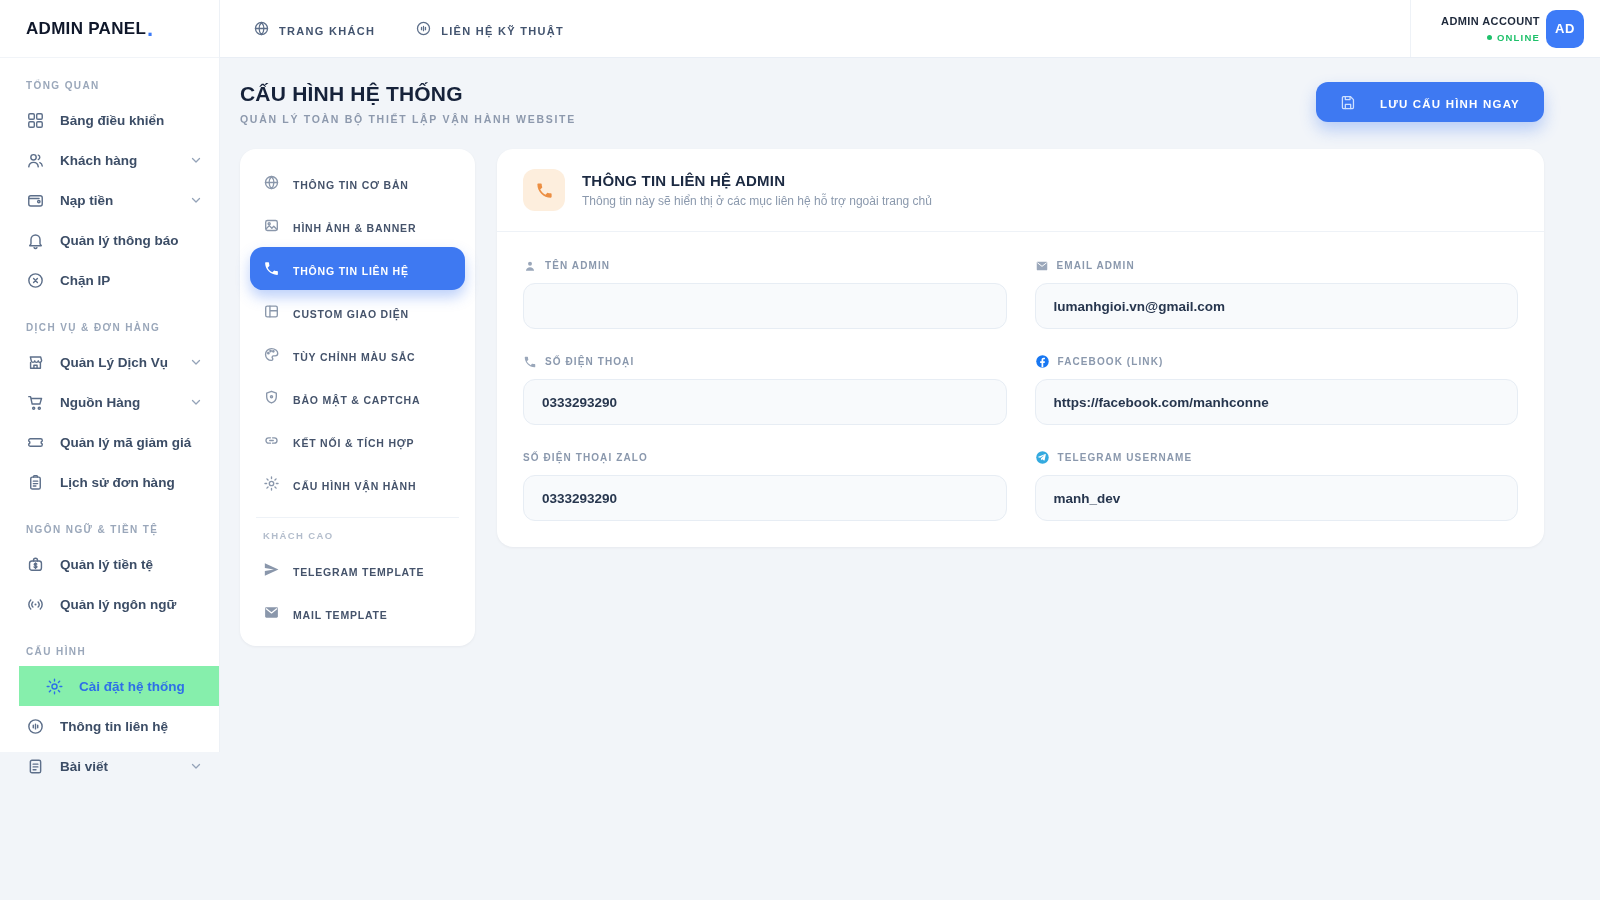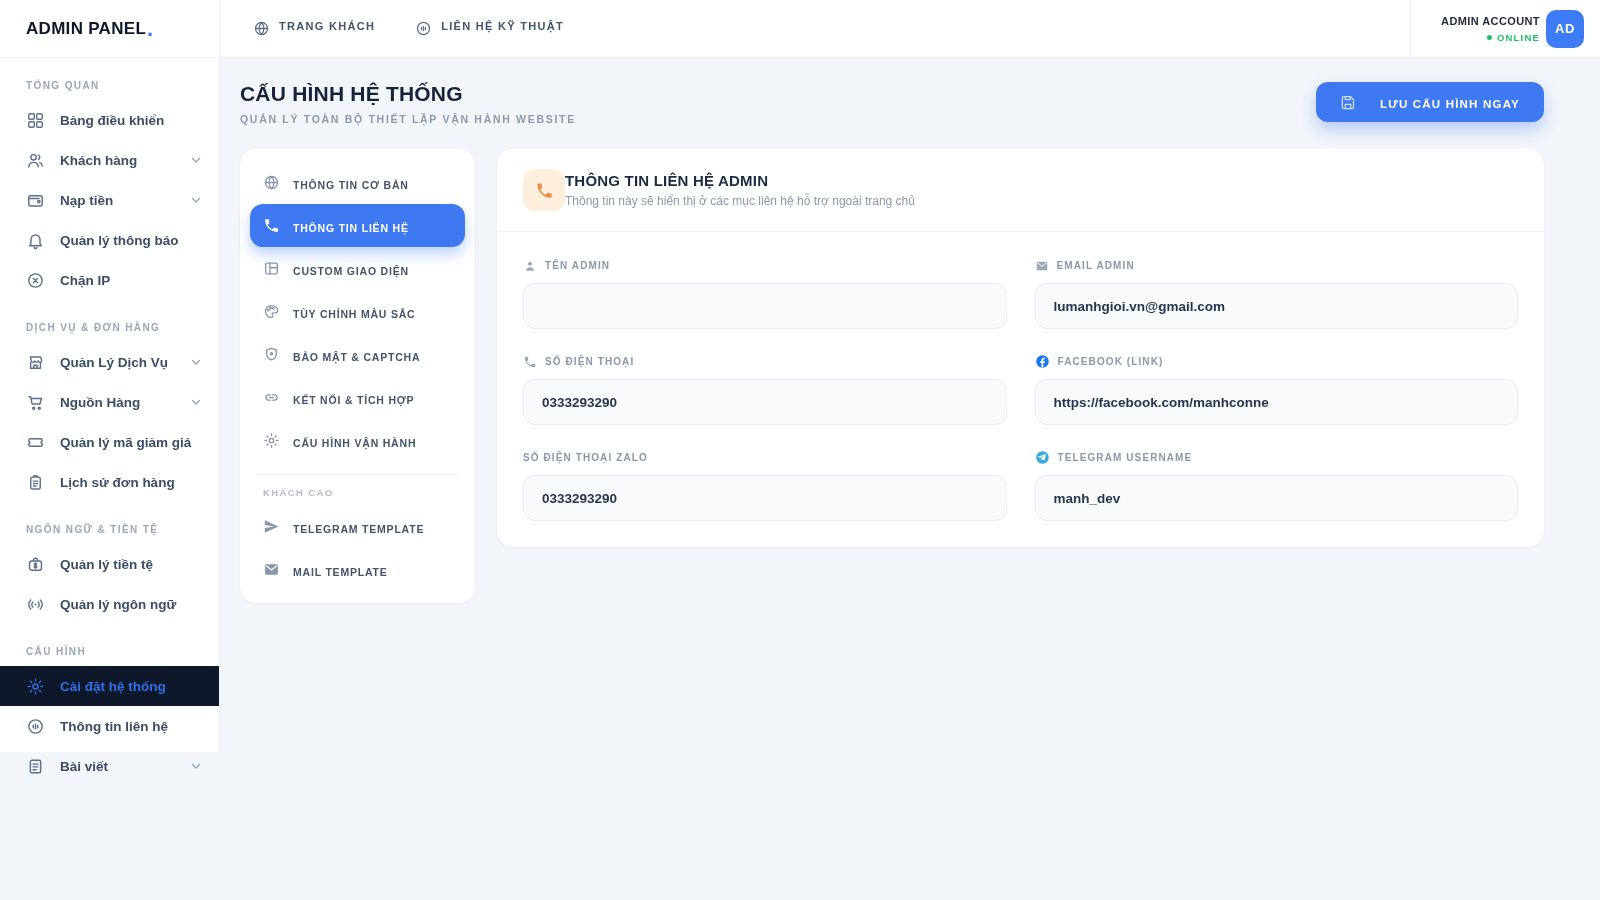--- a/index.html
+++ b/index.html
@@ -11,27 +11,27 @@
 
   
   .sidebar { width:220px; flex-shrink:0; background:#ffffff; border-right:1px solid #edf1f6; }
   .logo { height:58px; display:flex; align-items:center; padding:0 26px; border-bottom:1px solid #f1f4f8; }
   .logo-text { font-size:17px; font-weight:800; letter-spacing:0.3px; color:#0f172a; }
   .logo-dot { color:#3d7bf7; font-size:22px; font-weight:800; line-height:0; margin-left:1px; }
   .side-label { padding:22px 26px 9px; font-size:10px; font-weight:700; letter-spacing:1.4px; color:#9aa7ba; }
   .side-item { display:flex; align-items:center; gap:15px; padding:10.5px 16px 10.5px 26px; font-size:13.5px; font-weight:600; color:#3c4d66; cursor:pointer; }
   .side-item .sicon { color:#5d6f8a; width:19px; height:19px; flex-shrink:0; }
   .side-item .chev { margin-left:auto; color:#94a3b8; width:14px; height:14px; }
-  .side-item.active { background:#0f172a; color:#2e6fe8; }
+  .side-item.active { background:#86efac; color:#2e6fe8;margin-left:19px; }
   .side-item.active .sicon { color:#2e6fe8; }
 
   
   .main { flex:1; display:flex; flex-direction:column; min-width:0; }
   .topbar { height:58px; flex-shrink:0; background:#ffffff; border-bottom:1px solid #e9eef5; display:flex; align-items:center; padding-left:33px; }
-  .top-link { display:flex; align-items:flex-start; gap:9px; font-size:11px; font-weight:700; letter-spacing:1.3px; color:#42536e; margin-right:40px; cursor:pointer; }
+  .top-link { display:flex; align-items:flex-end; gap:9px; font-size:11px; font-weight:700; letter-spacing:1.3px; color:#42536e; margin-right:40px; cursor:pointer; }
   .top-link .ticon { color:#5d6f8a; width:17px; height:17px; }
   .account { margin-left:auto; height:100%; display:flex; align-items:center; gap:6px; padding:0 16px 0 30px; border-left:1px solid #eef2f7; }
   .account-meta { text-align:right; }
   .account-name { font-size:11px; font-weight:800; letter-spacing:0.4px; color:#1e293b; }
   .account-status { margin-top:5px; font-size:9.5px; font-weight:800; letter-spacing:1.2px; color:#1fc16b; display:flex; align-items:center; justify-content:flex-end; gap:5px; }
   .status-dot { width:5px; height:5px; border-radius:50%; background:#1fc16b; }
   .avatar { width:38px; height:38px; border-radius:10px; background:#3d7bf7; color:#fff; display:flex; align-items:center; justify-content:center; font-size:13px; font-weight:800; letter-spacing:0.5px; cursor:pointer; }
 
   .page { padding:24px 56px 24px 20px; }
   .page-head { display:flex; align-items:flex-start; justify-content:space-between; margin-bottom:24px; }
@@ -46,21 +46,21 @@
   .settings-nav { width:235px; flex-shrink:0; background:#fff; border-radius:16px; padding:12px 10px; box-shadow:0 1px 3px rgba(15,23,42,.05); }
   .snav-item { display:flex; align-items:flex-end; gap:13px; padding:13px 13px; border-radius:13px; font-size:10.5px; font-weight:800; letter-spacing:0.8px; color:#45536b; cursor:pointer; }
   .snav-item .nicon { width:17px; height:17px; color:#8a97ab; flex-shrink:0; }
   .snav-item.active { background:#3e79f2; color:#ffffff; box-shadow:0 7px 14px rgba(62,121,242,.35); }
   .snav-item.active .nicon { color:#ffffff; }
   .snav-divider { height:1px; background:#eef2f7; margin:12px 6px 2px; }
   .snav-label { padding:10px 13px 7px; font-size:9.5px; font-weight:800; letter-spacing:1.4px; color:#b3bdcc; }
 
   
   .panel { flex:1; background:#fff; border-radius:16px; box-shadow:0 1px 3px rgba(15,23,42,.05); }
-  .panel-head { display:flex; align-items:center; padding:20px 26px; border-bottom:1px solid #eef2f7; }
+  .panel-head { display:flex; align-items:center; gap:17px; padding:20px 26px; border-bottom:1px solid #eef2f7; }
   .panel-icon { width:42px; height:42px; border-radius:12px; background:#fdeedd; color:#ec8f43; display:flex; align-items:center; justify-content:center; flex-shrink:0; }
   .panel-title { font-size:15px; font-weight:800; letter-spacing:0.2px; color:#1c2a42; }
   .panel-sub { margin-top:5px; font-size:12px; font-weight:500; color:#8b99ad; }
   .panel-body { padding:26px; display:grid; grid-template-columns:1fr 1fr; column-gap:28px; row-gap:25px; }
   .field-label { display:flex; align-items:center; gap:8px; font-size:10px; font-weight:800; letter-spacing:1.1px; color:#8a98ad; margin-bottom:10px; min-height:15px; }
   .field-label .licon { width:14px; height:14px; color:#9aa7ba; flex-shrink:0; }
   .field-label .licon.badge { width:15px; height:15px; }
   .field-input { width:100%; height:46px; background:#f8fafc; border:1px solid #e7edf4; border-radius:12px; padding:0 18px; font-family:inherit; font-size:13.5px; font-weight:700; color:#27364e; outline:none; }
 </style>
 </head>
@@ -300,20 +300,30 @@
         <nav class="settings-nav">
           <div class="snav-item">
             <span class="nicon">
                 <svg viewBox="0 0 24 24" width="17" height="17" fill="none" stroke="currentColor" stroke-width="1.9" stroke-linecap="round" stroke-linejoin="round">
                   <circle cx="12" cy="12" r="8.5"></circle>
                   <path d="M3.5 12h17M12 3.5c2.2 2.3 3.4 5.2 3.4 8.5s-1.2 6.2-3.4 8.5c-2.2-2.3-3.4-5.2-3.4-8.5s1.2-6.2 3.4-8.5z"></path>
                 </svg>
               </span>
             <span>THÔNG TIN CƠ BẢN</span>
           </div>
+          <div class="snav-item">
+            <span class="nicon">
+                <svg viewBox="0 0 24 24" width="17" height="17" fill="none" stroke="currentColor" stroke-width="1.9" stroke-linecap="round" stroke-linejoin="round">
+                  <rect x="3.8" y="5" width="16.4" height="14" rx="2.5"></rect>
+                  <circle cx="8.7" cy="9.6" r="1.5"></circle>
+                  <path d="M4.5 16.6l4.4-4.4 3.6 3.6 2.7-2.7 4.5 4.5"></path>
+                </svg>
+              </span>
+            <span>HÌNH ẢNH &amp; BANNER</span>
+          </div>
           <div class="snav-item active">
             <span class="nicon">
                 <svg viewBox="0 0 24 24" width="17" height="17" fill="currentColor">
                   <path d="M6.6 10.8c1.4 2.8 3.8 5.1 6.6 6.6l2.2-2.2c.3-.3.7-.4 1-.2 1.1.4 2.3.6 3.6.6.6 0 1 .4 1 1V20c0 .6-.4 1-1 1C10.6 21 3 13.4 3 4c0-.6.4-1 1-1h3.5c.6 0 1 .4 1 1 0 1.2.2 2.4.6 3.6.1.3 0 .7-.2 1l-2.3 2.2z"></path>
                 </svg>
               </span>
             <span>THÔNG TIN LIÊN HỆ</span>
           </div>
           <div class="snav-item">
             <span class="nicon">

